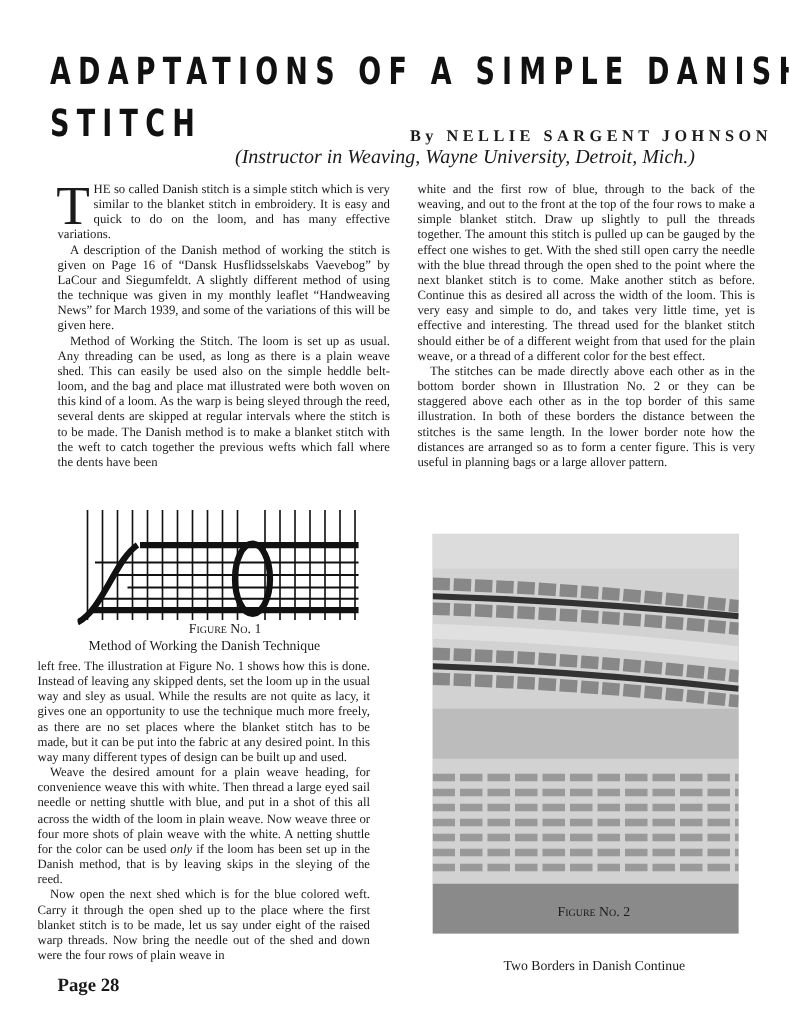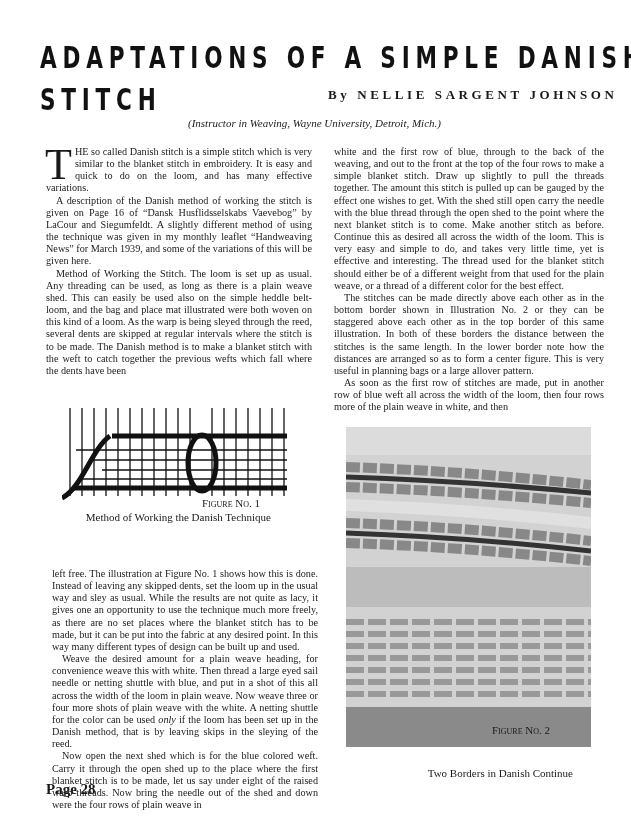--- a/index.html
+++ b/index.html
@@ -1,31 +1,31 @@
 <!DOCTYPE html>
 <html><head>
 <meta charset="utf-8">
 <style>
   html, body { margin:0; padding:0; background:#fff; }
   body { width:631px; height:825px; position:relative; overflow:hidden; color:#1a1a1a; }
   .title { position:absolute; left:40px; font-family:"DejaVu Sans", sans-serif; font-weight:bold; font-size:30px; letter-spacing:8px; transform:scaleX(0.72); transform-origin:left top; color:#111; line-height:1; }
   #t1 { top:43px; white-space:nowrap; }
   #t2 { top:85px; }
-  .byline { position:absolute; left:328px; top:87px; font-family:"Liberation Serif", serif; font-size:13px; letter-spacing:3.6px; font-weight:bold; white-space:nowrap; }
-  .affil { position:absolute; left:188px; top:117px; font-family:"Liberation Serif", serif; font-style:italic; font-size:11px; white-space:nowrap; }
+  .byline { position:absolute; left:328px; top:101px; font-family:"Liberation Serif", serif; font-size:13px; letter-spacing:3.6px; font-weight:bold; white-space:nowrap; }
+  .affil { position:absolute; left:188px; top:117px; font-family:"Liberation Serif", serif; font-style:italic; font-size:16px; white-space:nowrap; }
   .col { position:absolute; font-family:"Liberation Serif", serif; font-size:10.2px; line-height:12.15px; text-align:justify; }
   .col p { margin:0; text-indent:10px; }
   .col p.noind { text-indent:0; }
   #c1a { left:46px; top:146px; width:266px; }
-  #c1b { left:52px; top:528px; width:266px;margin-top:40px; }
+  #c1b { left:30px; top:528px; width:266px; }
   #c2a { left:334px; top:146px; width:270px; }
   .dropcap { float:left; font-size:44px; line-height:36px; margin:1px 3px -2px -1px; font-family:"Liberation Serif", serif; }
   .smallcaps { font-variant:small-caps; }
   .fig1 { position:absolute; left:62px; top:408px; width:225px; height:95px; }
-  .cap { position:absolute; font-family:"Liberation Serif", serif; font-size:11px; text-align:right; white-space:nowrap; }
+  .cap { position:absolute; font-family:"Liberation Serif", serif; font-size:11px; text-align:center; white-space:nowrap; }
   #cap1a { left:100px; top:497px; width:160px; }
   #cap1b { left:56px; top:511px; width:215px; }
   .photo { position:absolute; left:346px; top:427px; width:245px; height:320px; background:#cfcfcf; overflow:hidden; }
   #cap2a { left:400px; top:724px; width:150px; }
   #cap2b { left:378px; top:767px; width:195px; }
   .pagenum { position:absolute; left:46px; top:781px; font-family:"Liberation Serif", serif; font-weight:bold; font-size:15px; }
 </style>
 </head>
 <body>
 
@@ -79,21 +79,20 @@
 
 <div class="col" id="c1b">
   <p class="noind">left free. The illustration at Figure No. 1 shows how this is done. Instead of leaving any skipped dents, set the loom up in the usual way and sley as usual. While the results are not quite as lacy, it gives one an opportunity to use the technique much more freely, as there are no set places where the blanket stitch has to be made, but it can be put into the fabric at any desired point. In this way many different types of design can be built up and used.</p>
   <p><span>Weave the desired amount for a plain weave heading, for convenience weave this with white. Then thread a large eyed sail needle or netting shuttle with blue, and put in a shot of this all across the width of the loom in plain weave. Now weave three or four more shots of plain weave with the white. A netting shuttle for the color can be used </span><i>only</i><span> if the loom has been set up in the Danish method, that is by leaving skips in the sleying of the reed.</span></p>
   <p>Now open the next shed which is for the blue colored weft. Carry it through the open shed up to the place where the first blanket stitch is to be made, let us say under eight of the raised warp threads. Now bring the needle out of the shed and down were the four rows of plain weave in</p>
 </div>
 
 <div class="col" id="c2a">
   <p class="noind">white and the first row of blue, through to the back of the weaving, and out to the front at the top of the four rows to make a simple blanket stitch. Draw up slightly to pull the threads together. The amount this stitch is pulled up can be gauged by the effect one wishes to get. With the shed still open carry the needle with the blue thread through the open shed to the point where the next blanket stitch is to come. Make another stitch as before. Continue this as desired all across the width of the loom. This is very easy and simple to do, and takes very little time, yet is effective and interesting. The thread used for the blanket stitch should either be of a different weight from that used for the plain weave, or a thread of a different color for the best effect.</p>
   <p>The stitches can be made directly above each other as in the bottom border shown in Illustration No. 2 or they can be staggered above each other as in the top border of this same illustration. In both of these borders the distance between the stitches is the same length. In the lower border note how the distances are arranged so as to form a center figure. This is very useful in planning bags or a large allover pattern.</p>
-  <p>As soon as the first row of stitches are made, put in another row of blue weft all across the width of the loom, then four rows more of the plain weave in white, and then</p>
 </div>
 
 <div class="photo">
   <svg width="245" height="320" viewBox="0 0 245 320">
     <rect width="245" height="320" fill="#d2d2d2"></rect>
     <rect y="0" width="245" height="28" fill="#dcdcdc"></rect>
     <path d="M0,40 Q120,44 245,58" stroke="#888" stroke-width="10" fill="none" stroke-dasharray="14 3"></path>
     <path d="M0,50 Q120,54 245,66" stroke="#333" stroke-width="5" fill="none"></path>
     <path d="M0,60 Q120,64 245,76" stroke="#888" stroke-width="10" fill="none" stroke-dasharray="14 3"></path>
     <path d="M0,78 Q120,82 245,96" stroke="#e0e0e0" stroke-width="12" fill="none"></path>

